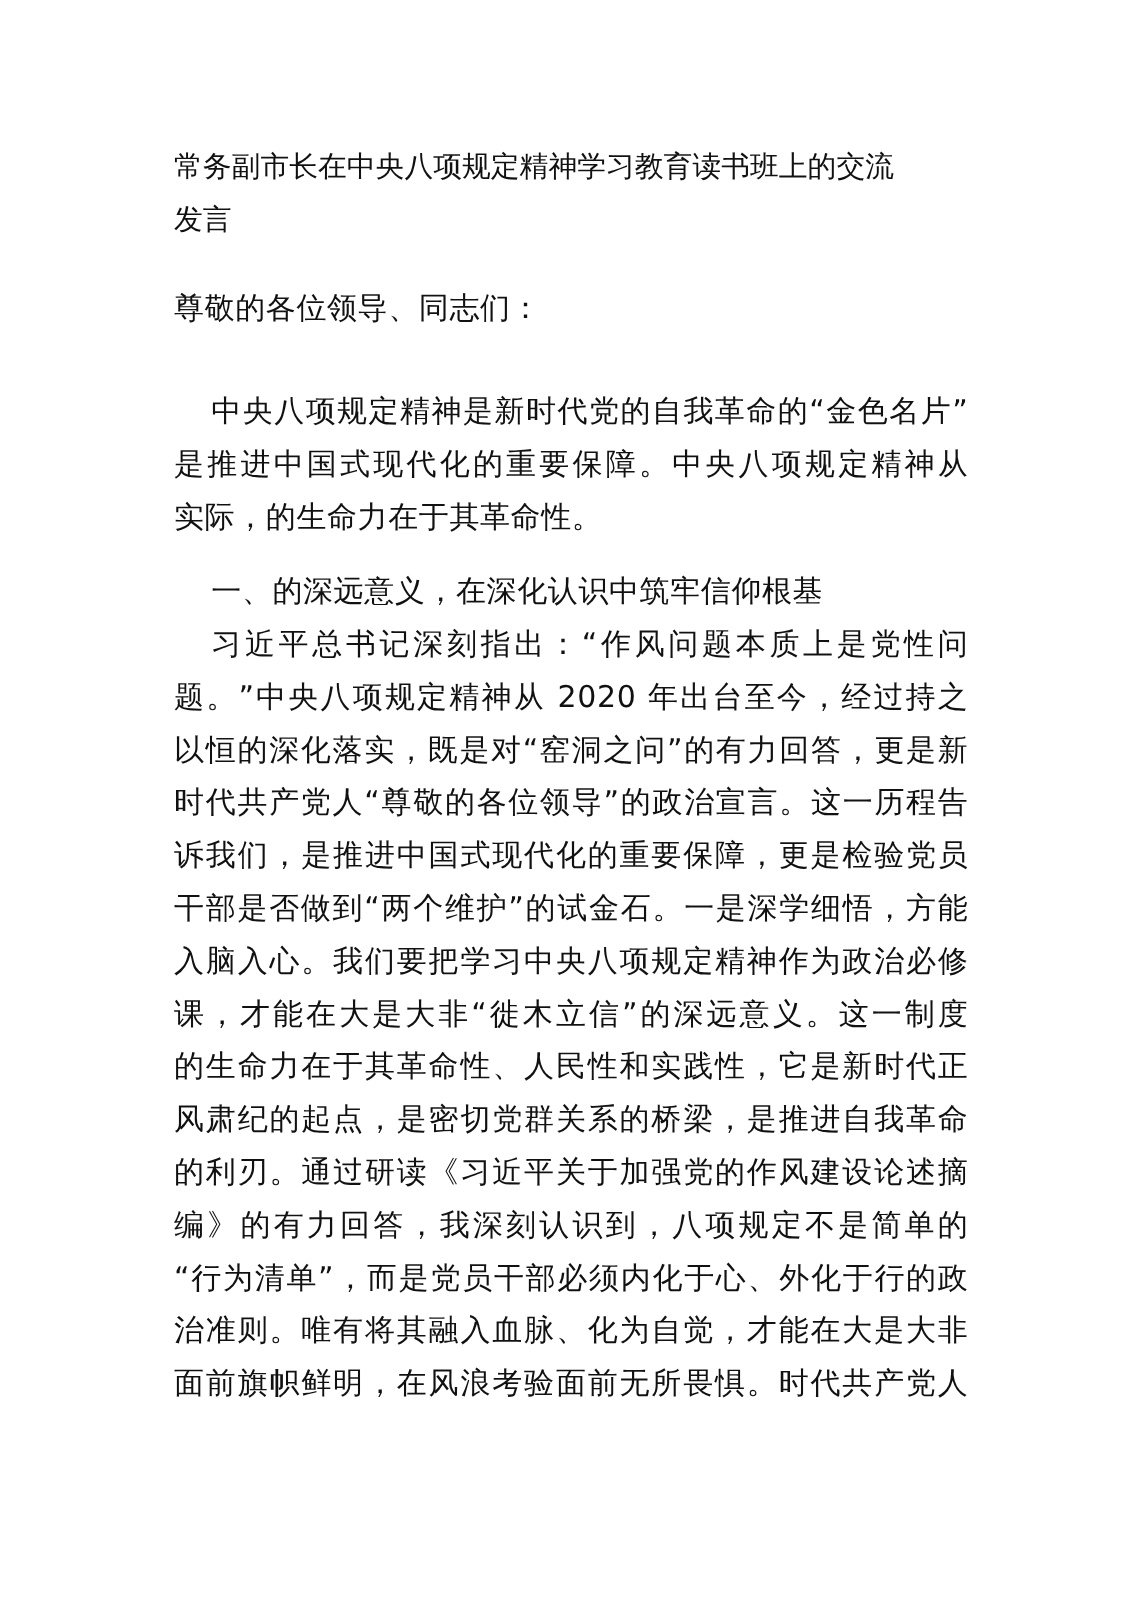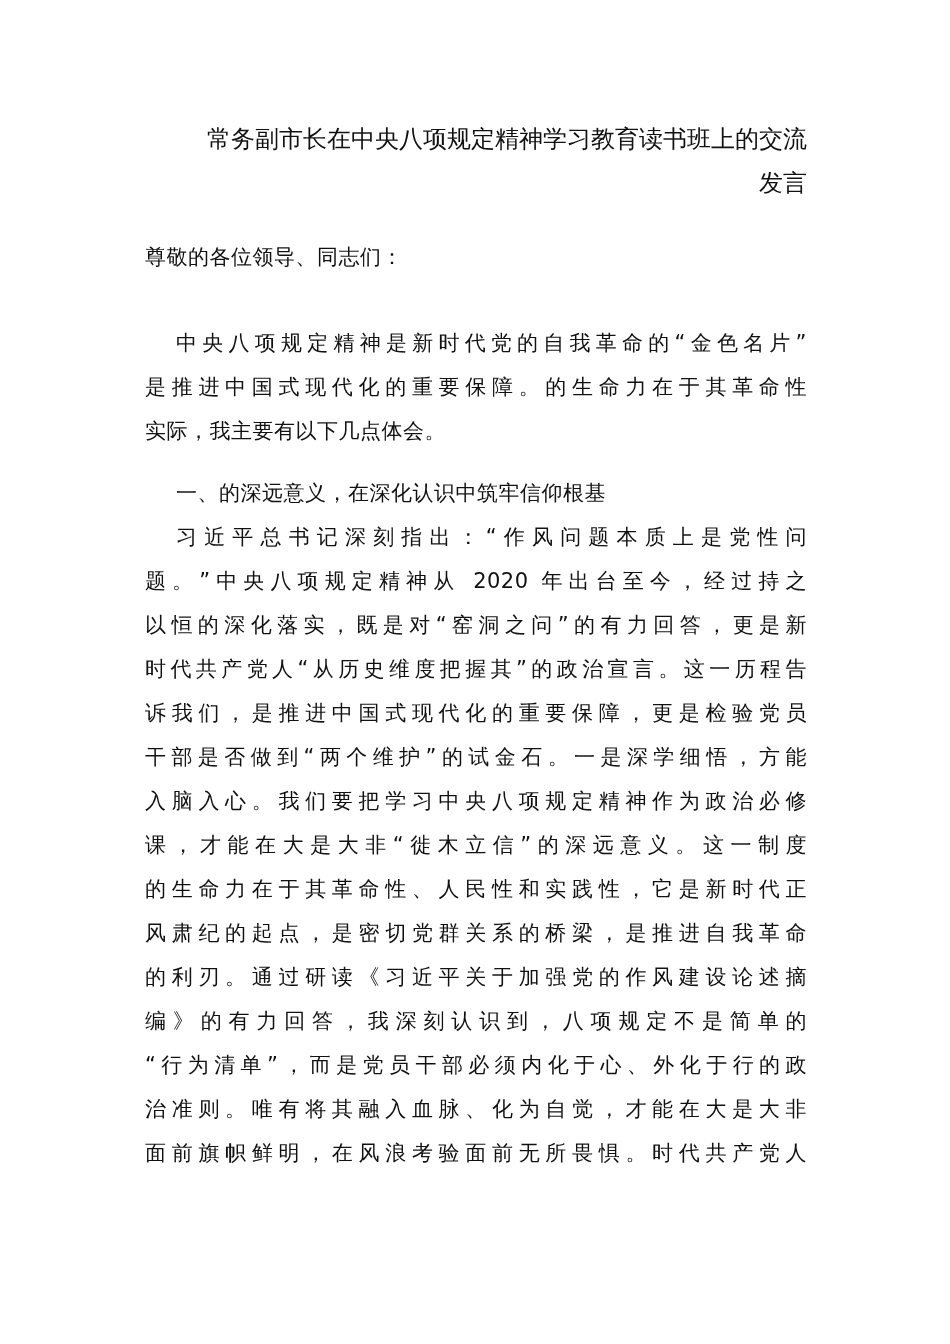--- a/index.html
+++ b/index.html
@@ -1,43 +1,43 @@
 <!DOCTYPE html>
 <html><head>
 <meta charset="utf-8">
 <style>
   html, body { margin:0; padding:0; background:#ffffff; }
   body { width:950px; height:1344px; position:relative; overflow:hidden;
          font-family:"DejaVu Sans", "Liberation Sans", sans-serif; color:#111; }
   .page { position:absolute; left:145px; top:0; width:662px; }
-  .title { position:absolute; left:0; width:662px; text-align:right; font-size:24px; line-height:44px; }
-  .line { position:absolute; left:0; width:662px; font-size:21px; line-height:44px; white-space:nowrap;
+  .title { position:absolute; left:0; width:662px; text-align:left; font-size:24px; line-height:44px; }
+  .line { position:absolute; left:0; width:662px; font-size:25px; line-height:44px; white-space:nowrap;
           text-align:justify; text-align-last:justify; letter-spacing:0.5px; }
   .line.last { text-align-last:left; }
   .indent { padding-left:31px; box-sizing:border-box; }
 </style>
 </head>
 <body>
 
 <div class="page">
   <div class="title" style="top:117px">常务副市长在中央八项规定精神学习教育读书班上的交流</div>
   <div class="title" style="top:161px">发言</div>
 
   <div class="line last" style="top:235px">尊敬的各位领导、同志们：</div>
 
   <div class="line indent" style="top:321px">中央八项规定精神是新时代党的自我革命的“金色名片”</div>
-  <div class="line" style="top:365px">是推进中国式现代化的重要保障。的生命力在于其革命性</div>
-  <div class="line last" style="top:409px">实际，我主要有以下几点体会。</div>
+  <div class="line" style="top:365px">是推进中国式现代化的重要保障。中央八项规定精神从</div>
+  <div class="line last" style="top:409px">实际，的生命力在于其革命性。</div>
 
   <div class="line indent last" style="top:471px">一、的深远意义，在深化认识中筑牢信仰根基</div>
 
   <div class="line indent" style="top:515px">习近平总书记深刻指出：“作风问题本质上是党性问</div>
   <div class="line" style="top:559px">题。”中央八项规定精神从 2020 年出台至今，经过持之</div>
   <div class="line" style="top:603px">以恒的深化落实，既是对“窑洞之问”的有力回答，更是新</div>
-  <div class="line" style="top:647px">时代共产党人“从历史维度把握其”的政治宣言。这一历程告</div>
+  <div class="line" style="top:647px">时代共产党人“尊敬的各位领导”的政治宣言。这一历程告</div>
   <div class="line" style="top:691px">诉我们，是推进中国式现代化的重要保障，更是检验党员</div>
   <div class="line" style="top:735px">干部是否做到“两个维护”的试金石。一是深学细悟，方能</div>
   <div class="line" style="top:779px">入脑入心。我们要把学习中央八项规定精神作为政治必修</div>
   <div class="line" style="top:823px">课，才能在大是大非“徙木立信”的深远意义。这一制度</div>
   <div class="line" style="top:867px">的生命力在于其革命性、人民性和实践性，它是新时代正</div>
   <div class="line" style="top:911px">风肃纪的起点，是密切党群关系的桥梁，是推进自我革命</div>
   <div class="line" style="top:955px">的利刃。通过研读《习近平关于加强党的作风建设论述摘</div>
   <div class="line" style="top:999px">编》的有力回答，我深刻认识到，八项规定不是简单的</div>
   <div class="line" style="top:1043px">“行为清单”，而是党员干部必须内化于心、外化于行的政</div>
   <div class="line" style="top:1087px">治准则。唯有将其融入血脉、化为自觉，才能在大是大非</div>

